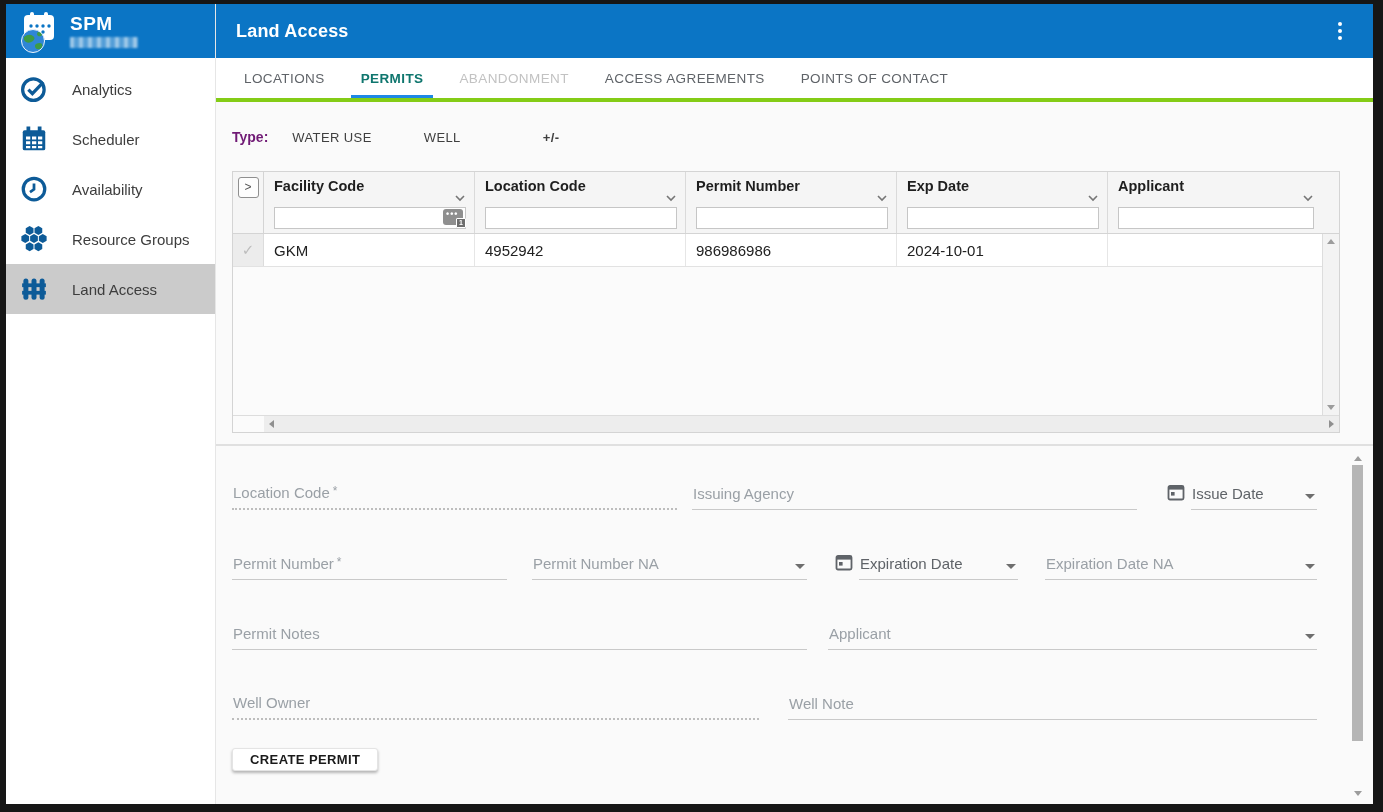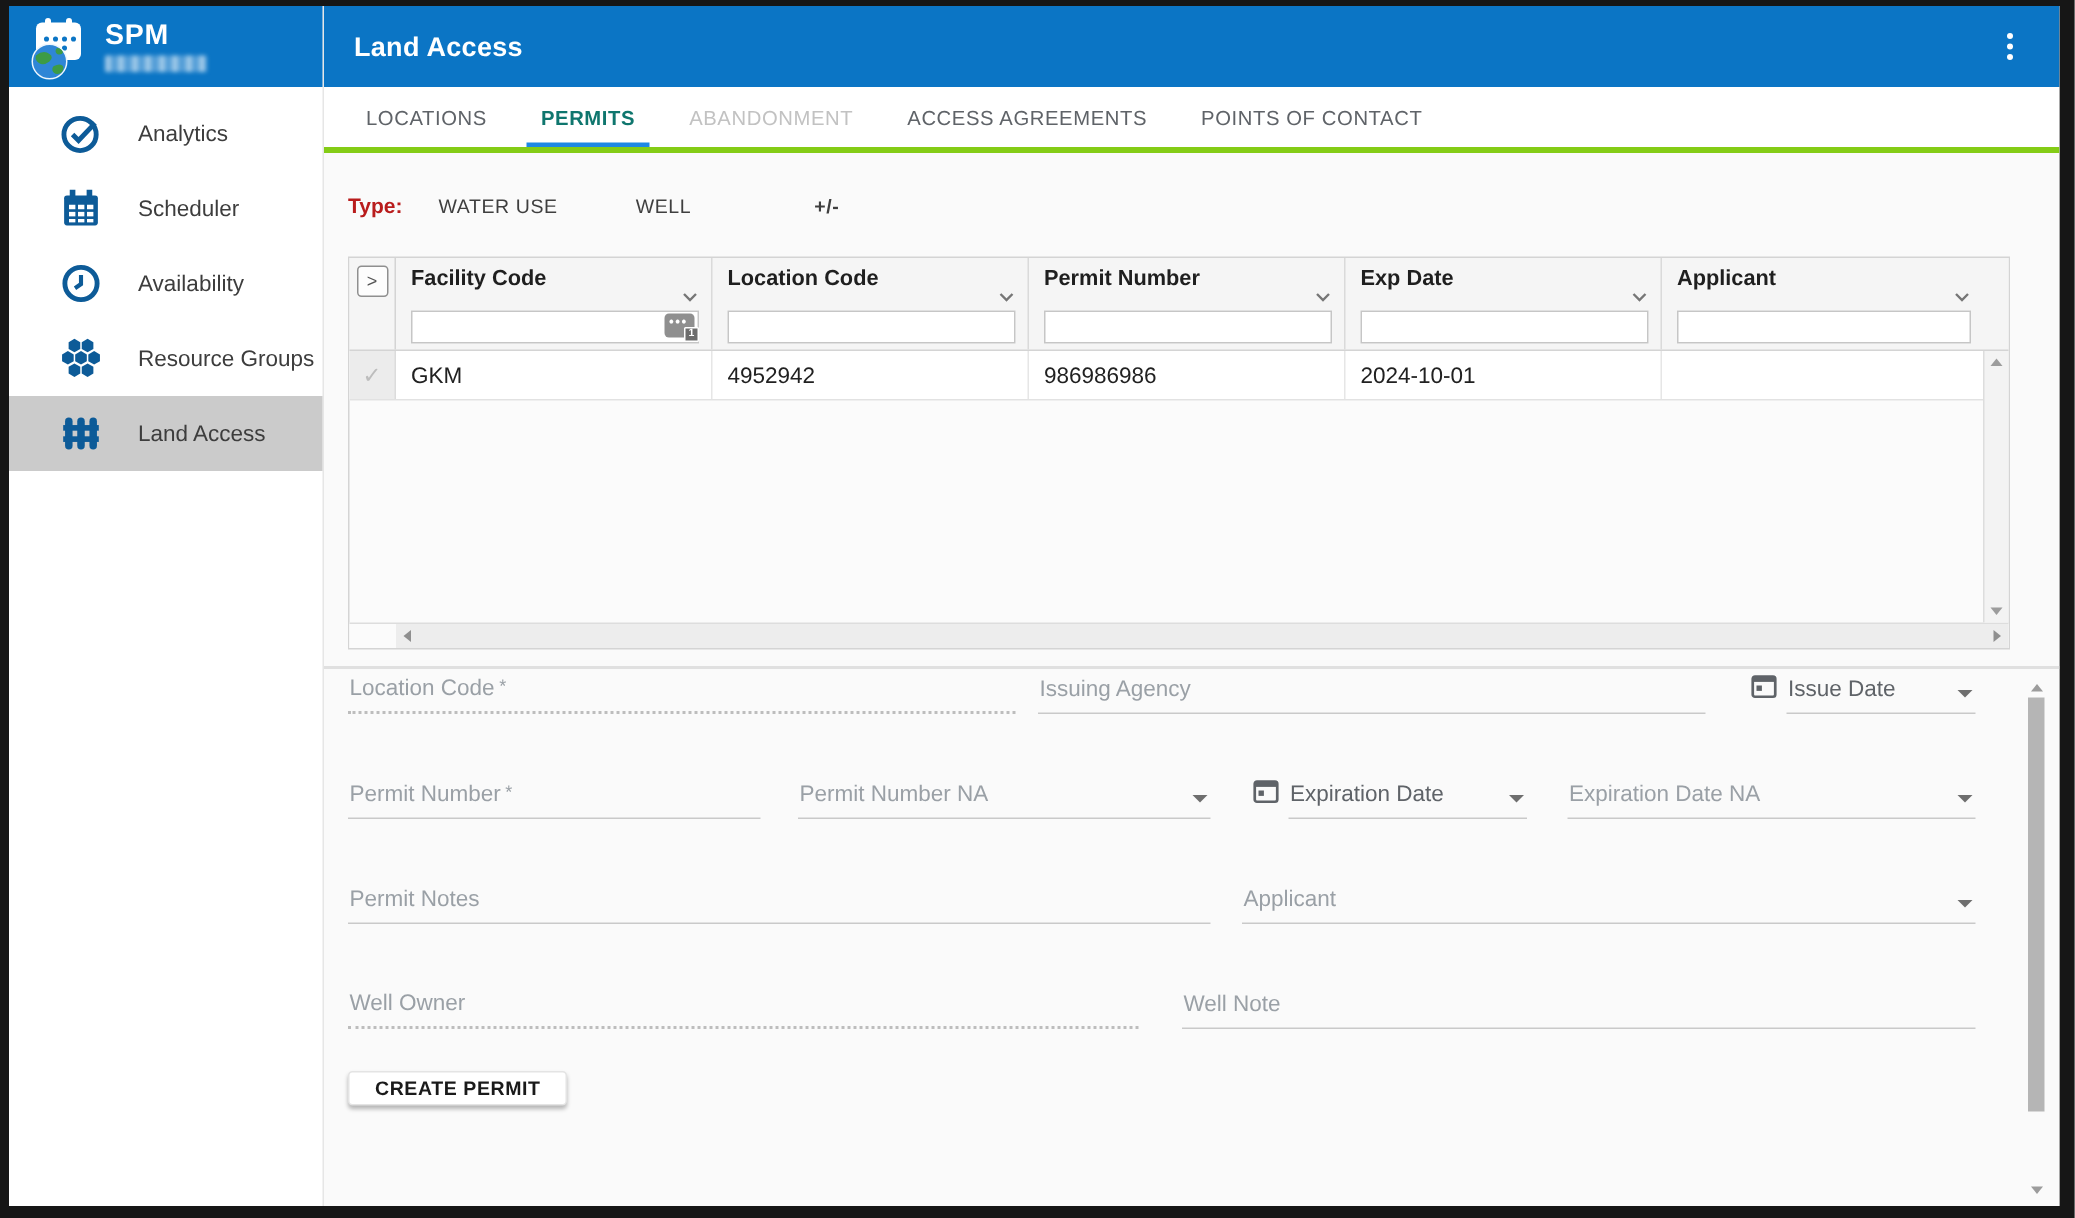--- a/index.html
+++ b/index.html
@@ -18,42 +18,42 @@
   .sidebar{width:210px;background:#fff;border-right:1px solid #e6e6e6;display:flex;flex-direction:column;}
   .side-header{height:54px;background:var(--top-bar-blue);display:flex;align-items:center;padding:0 10px;flex:none;}
   .logo{width:44px;height:46px;position:relative;flex:none;}
   .logo svg{position:absolute;left:0;top:0;}
   .brand{margin-left:10px;display:flex;flex-direction:column;}
   .brand-name{color:#fff;font-size:19px;font-weight:bold;letter-spacing:.5px;line-height:20px;}
   .redacted{width:68px;height:11px;margin-top:3px;border-radius:1px;
     background:repeating-linear-gradient(90deg,rgba(255,255,255,.6) 0 4px,rgba(174,208,238,.45) 4px 9px);
     filter:blur(1.3px);}
   .side-items{padding-top:6px;}
-  .side-item{height:50px;display:flex;align-items:center;padding-left:32px;cursor:pointer;}
+  .side-item{height:50px;display:flex;align-items:center;padding-left:12px;cursor:pointer;}
   .side-item.active{background:var(--sidebar-active-bg);}
   .side-item .s-icon{width:32px;height:32px;display:flex;align-items:center;justify-content:center;flex:none;}
   .side-item .s-label{margin-left:22px;font-size:15px;color:#3d3d3d;}
 
   
   .main{flex:1;display:flex;flex-direction:column;min-width:0;}
   .top-bar{height:54px;background:var(--top-bar-blue);display:flex;align-items:center;padding:0 20px;flex:none;}
   .page-title{color:#fff;font-size:18px;font-weight:bold;letter-spacing:.2px;}
   .kebab{margin-left:auto;width:26px;height:26px;display:flex;flex-direction:column;align-items:center;justify-content:center;gap:3px;cursor:pointer;}
   .kebab i{width:4px;height:4px;border-radius:50%;background:#fff;}
 
   .tab-bar{height:44px;background:#fff;border-bottom:4px solid #84cc16;display:flex;align-items:stretch;padding-left:10px;flex:none;}
   .tab{display:flex;align-items:center;padding:0 18px;font-size:13.5px;letter-spacing:.4px;color:#5f6368;position:relative;cursor:pointer;font-weight:500;}
   .tab.active{color:#0f766e;font-weight:bold;}
   .tab.active::after{content:"";position:absolute;left:8px;right:8px;bottom:0;height:3px;background:var(--tab-active-underline);}
   .tab.disabled{color:#c2c2c2;}
 
   .content{flex:1;background:var(--content-bg);display:flex;flex-direction:column;min-height:0;}
 
   .type-row{margin:27px 0 0 16px;display:flex;align-items:baseline;}
-  .type-label{font-size:14px;font-weight:bold;color:#b91c1c;}
+  .type-label{font-size:14px;font-weight:bold;color:#701a75;}
   .type-opt{font-size:13px;color:#3f3f3f;letter-spacing:.4px;cursor:pointer;}
   .type-opt.o0{margin-left:24px;}
   .type-opt.o1{margin-left:52px;}
   .type-opt.o2{margin-left:82px;font-weight:bold;}
 
   
   .grid{margin:26px 0 0 16px;width:1108px;height:262px;background:#fbfbfb;border:1px solid #d4d4d4;display:flex;flex-direction:column;position:relative;}
   .g-head{display:flex;background:#f5f5f5;border-bottom:1px solid #d4d4d4;flex:none;height:62px;}
   .g-gutter-h{width:31px;border-right:1px solid #d4d4d4;display:flex;justify-content:center;padding-top:5px;flex:none;}
   .expander{width:21px;height:21px;border:1px solid #8f8f8f;border-radius:3px;background:#fdfdfd;color:#555;
@@ -85,21 +85,21 @@
   .tri-up{width:0;height:0;border-left:4px solid transparent;border-right:4px solid transparent;border-bottom:5px solid #9c9c9c;cursor:pointer;}
   .tri-down{width:0;height:0;border-left:4px solid transparent;border-right:4px solid transparent;border-top:5px solid #9c9c9c;cursor:pointer;}
   .tri-left{width:0;height:0;border-top:4px solid transparent;border-bottom:4px solid transparent;border-right:5px solid #8f8f8f;cursor:pointer;}
   .tri-right{width:0;height:0;border-top:4px solid transparent;border-bottom:4px solid transparent;border-left:5px solid #8f8f8f;cursor:pointer;}
 
   .divider{height:2px;background:#e0e0e0;margin-top:11px;flex:none;}
 
   
   .pane-bottom{flex:1;position:relative;padding-left:16px;min-height:0;}
   .f-row{display:flex;align-items:flex-end;}
-  .f-row.r1{}
+  .f-row.r1{margin-top:34px;}
   .f-row.r2,.f-row.r3,.f-row.r4{margin-top:40px;}
   .fld{position:relative;height:30px;border-bottom:1px solid #c9c9c9;}
   .fld.dotted{border-bottom:2px dotted #bdbdbd;}
   .fld .ph{position:absolute;left:1px;bottom:7px;font-size:15px;color:#9aa0a6;white-space:nowrap;}
   .fld .ph .req{font-size:12px;vertical-align:top;margin-left:3px;color:#9aa0a6;}
   .fld .ph.dark{color:#5f6368;}
   .sel-arrow{position:absolute;right:2px;bottom:10px;width:0;height:0;border-left:5px solid transparent;border-right:5px solid transparent;border-top:5px solid #6e6e6e;cursor:pointer;}
   .dategrp{display:flex;align-items:flex-end;}
   .dategrp .cal{margin:0 6px 5px 0;flex:none;cursor:pointer;}
   .dategrp .fld{flex:1;}

